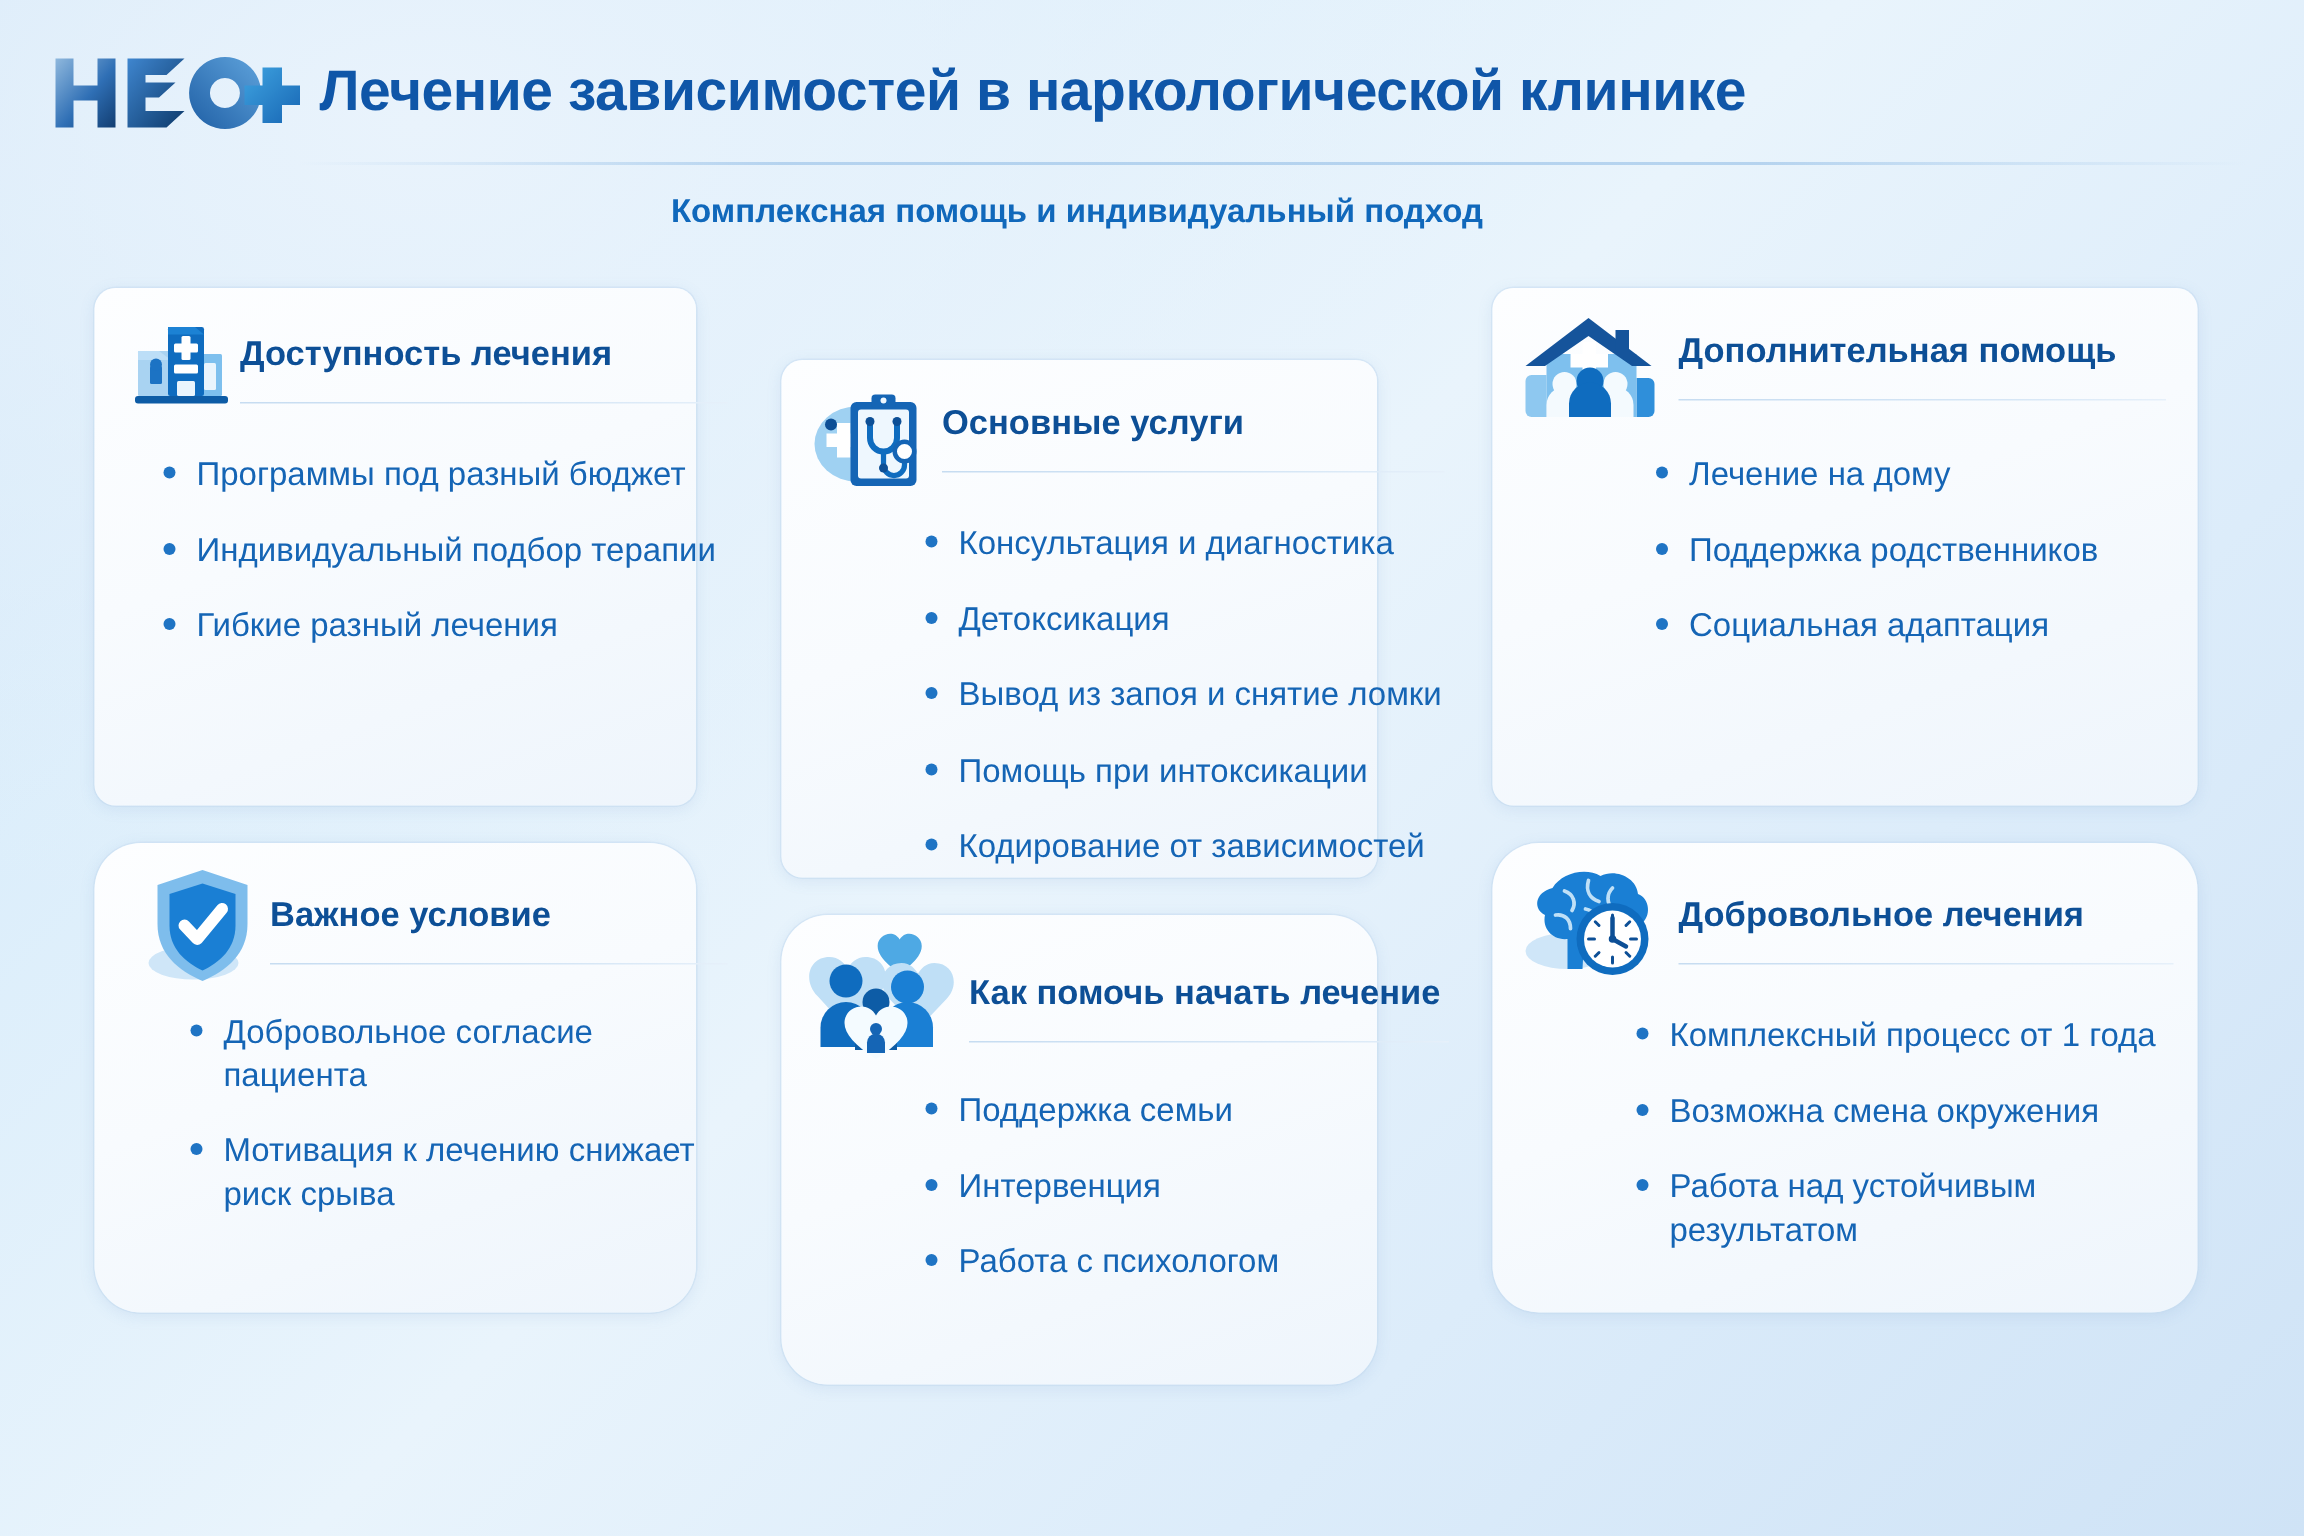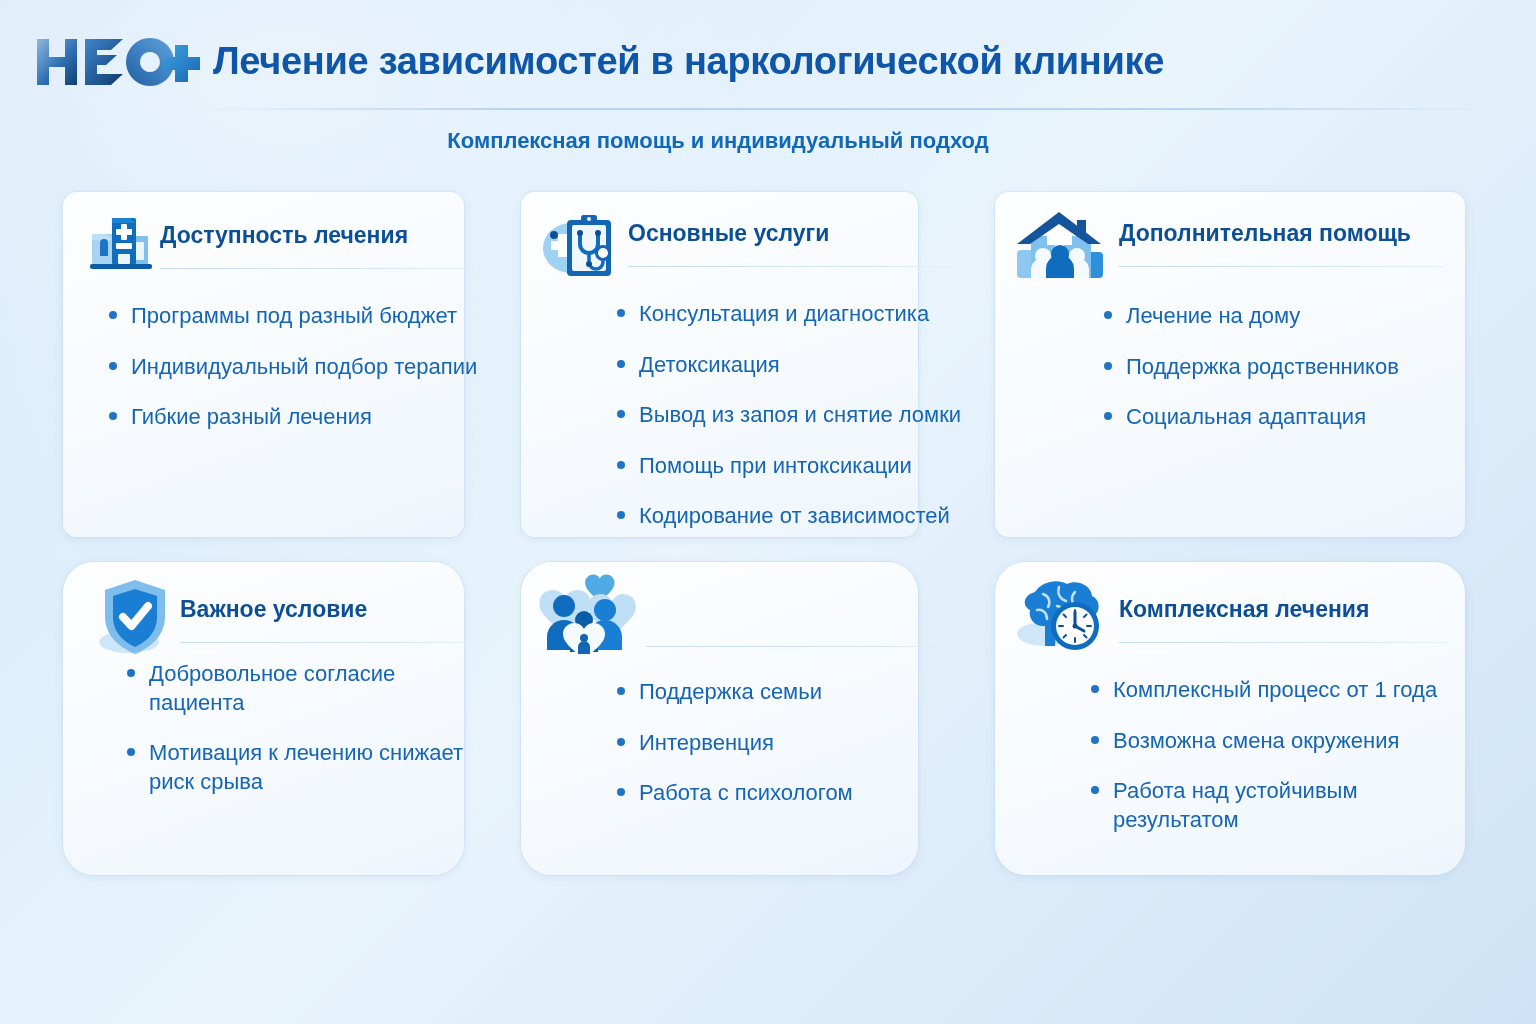--- a/index.html
+++ b/index.html
@@ -34,21 +34,21 @@
   .grid { position:absolute; left:0; top:0; width:1536px; height:1024px; }
   .card {
     position:absolute;
     background:linear-gradient(160deg, #fdfeff 0%, #f8fbfe 45%, #eef5fc 100%);
     border-radius:14px;
     box-shadow:0 2px 10px rgba(90,140,190,.13), 0 0 0 1px rgba(205,225,244,.55);
   }
   .card.r1 { top:192px; height:345px; }
   .card.r2 { top:562px; height:313px;border-radius:31px; }
   .card.c1 { left:63px;  width:401px; }
-  .card.c2 { left:521px; width:397px; }
+  .card.c2 { left:521px; width:397px;margin-top:48px; }
   .card.c3 { left:995px; width:470px; }
   .icon-wrap { position:absolute; display:block; }
   .card-title {
     position:absolute;
     font-size:23px; font-weight:bold; color:#0d4f96;
     white-space:nowrap;
   }
   .divider {
     position:absolute; height:1px;
     background:linear-gradient(to right, #c6dcf1 0%, #d7e7f6 70%, #e6f0fa 100%);
@@ -83,21 +83,21 @@
   .c2.r1 ul.bullets { left:92px; top:108px; width:350px; }
 
   .c3.r1 .icon-wrap { left:20px; top:16px; }
   .c3.r1 .card-title { left:124px; top:28px; }
   .c3.r1 .divider   { left:124px; top:74px; width:325px; }
   .c3.r1 ul.bullets { left:105px; top:110px; width:350px; }
 
   .c1.r2 .icon-wrap { left:32px; top:14px; }
   .c1.r2 .card-title { left:117px; top:34px; }
   .c1.r2 .divider   { left:117px; top:80px; width:305px; }
-  .c1.r2 ul.bullets { left:60px; top:98px; width:370px; }
+  .c1.r2 ul.bullets { left:60px; top:112px; width:370px; }
 
   .c2.r2 .icon-wrap { left:12px; top:10px; }
   .c2.r2 .card-title { left:125px; top:38px; }
   .c2.r2 .divider   { left:125px; top:84px; width:320px; }
   .c2.r2 ul.bullets { left:92px; top:116px; width:350px; }
 
   .c3.r2 .icon-wrap { left:18px; top:14px; }
   .c3.r2 .card-title { left:124px; top:34px; }
   .c3.r2 .divider   { left:124px; top:80px; width:330px; }
   .c3.r2 ul.bullets { left:92px; top:114px; width:370px; }
@@ -258,20 +258,21 @@
           <path d="M14 78 v-13 a17 17 0 0 1 34 0 v13 Z" fill="#0f6cbf"></path>
           <circle cx="72" cy="38" r="11" fill="#1a7fd4"></circle>
           <path d="M55 78 v-13 a17 17 0 0 1 34 0 v13 Z" fill="#1a7fd4"></path>
           <circle cx="51" cy="48" r="9" fill="#0d5ca6"></circle>
           <path d="M37 80 v-11 a14 14 0 0 1 28 0 v11 Z" fill="#0d5ca6"></path>
           <path d="M51 86 c-14 -9 -21 -17 -21 -24 c0 -7 6 -11 11 -11 c4 0 8 2 10 6 c2 -4 6 -6 10 -6 c5 0 11 4 11 11 c0 7 -7 15 -21 24 Z" fill="#f4fbff"></path>
           <circle cx="51" cy="66" r="4" fill="#1565b5"></circle>
           <path d="M45 82 v-7 a6 6 0 0 1 12 0 v7 Z" fill="#1565b5"></path>
         </svg>
       </span>
+      <div class="card-title">Как помочь начать лечение</div>
       <div class="divider"></div>
       <ul class="bullets">
         <li>Поддержка семьи</li>
         <li>Интервенция</li>
         <li>Работа с психологом</li>
       </ul>
     </div>
 
     <div class="card r2 c3">
       <span class="icon-wrap">
@@ -296,21 +297,21 @@
             <path d="M73.5 38.5 l-2.5 2.5"></path>
               <path d="M50.5 61.5 l2.5 -2.5"></path>
             <path d="M50.5 38.5 l2.5 2.5"></path>
               <path d="M73.5 61.5 l-2.5 -2.5"></path>
           </g>
           <path d="M62 50 V36" stroke="#0d4f96" stroke-width="3" stroke-linecap="round"></path>
           <path d="M62 50 l9 5" stroke="#0d4f96" stroke-width="3" stroke-linecap="round"></path>
           <circle cx="62" cy="50" r="2.5" fill="#0d4f96"></circle>
         </svg>
       </span>
-      <div class="card-title">Комплексная лечения</div>
+      <div class="card-title">Добровольное лечения</div>
       <div class="divider"></div>
       <ul class="bullets">
         <li>Комплексный процесс от 1 года</li>
         <li>Возможна смена окружения</li>
         <li>Работа над устойчивым результатом</li>
       </ul>
     </div>
 
   </div>
 </div>

